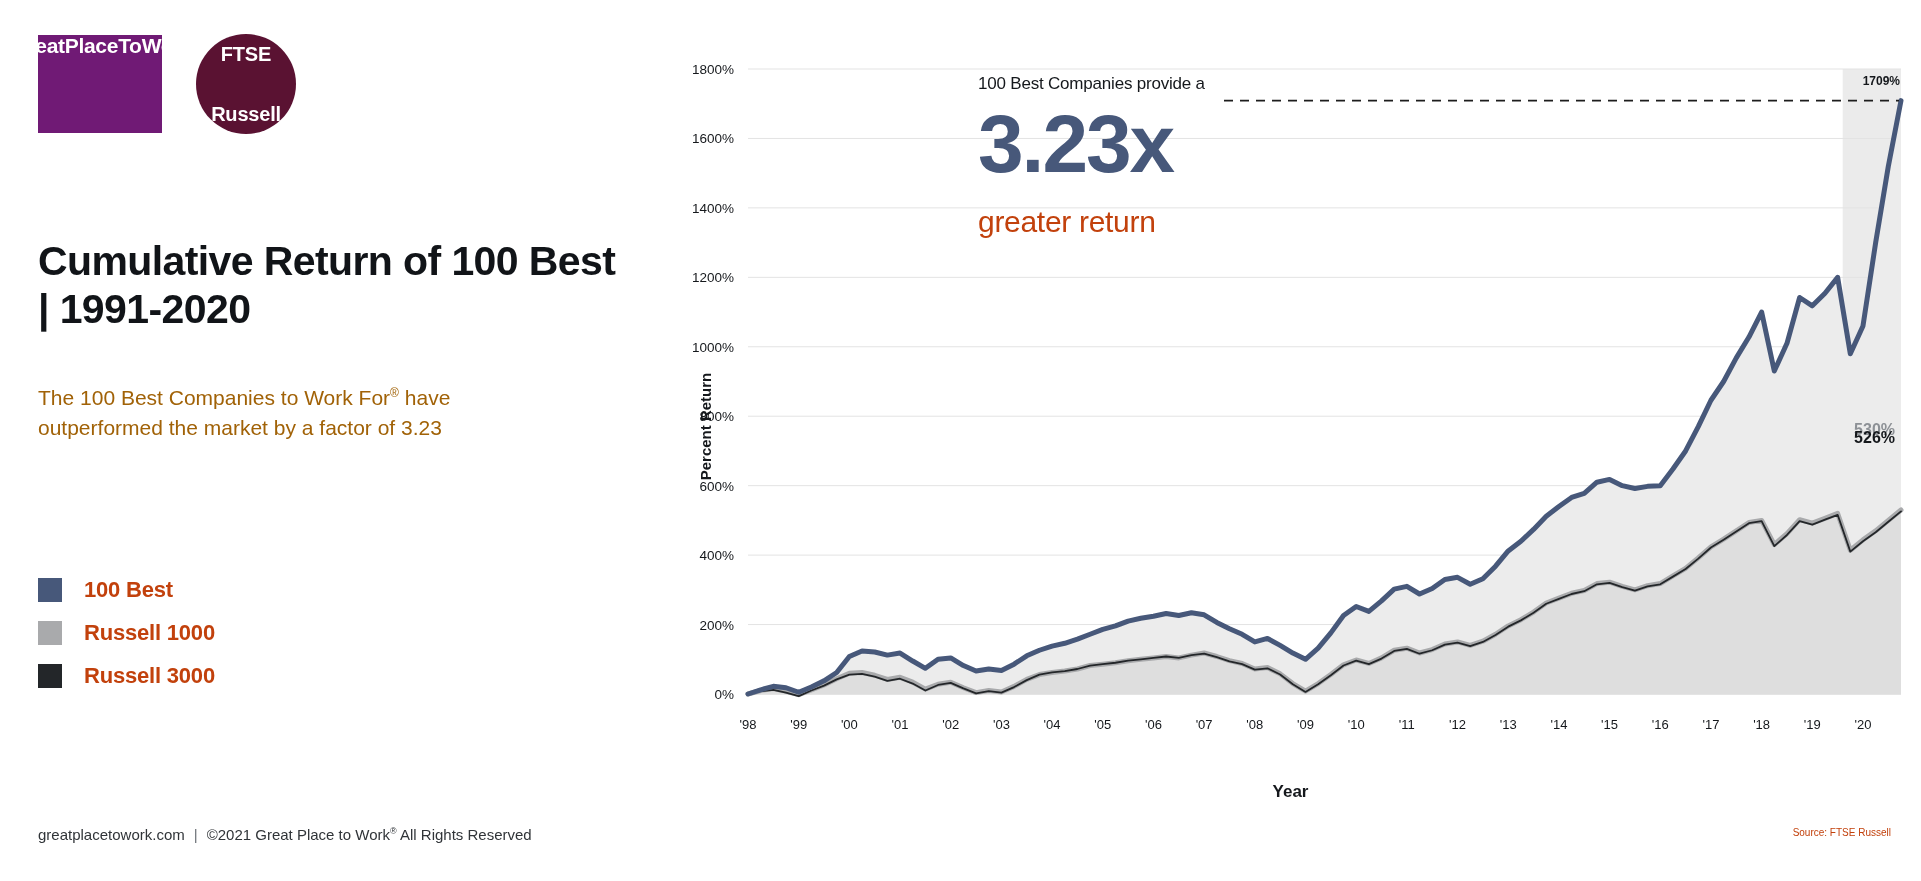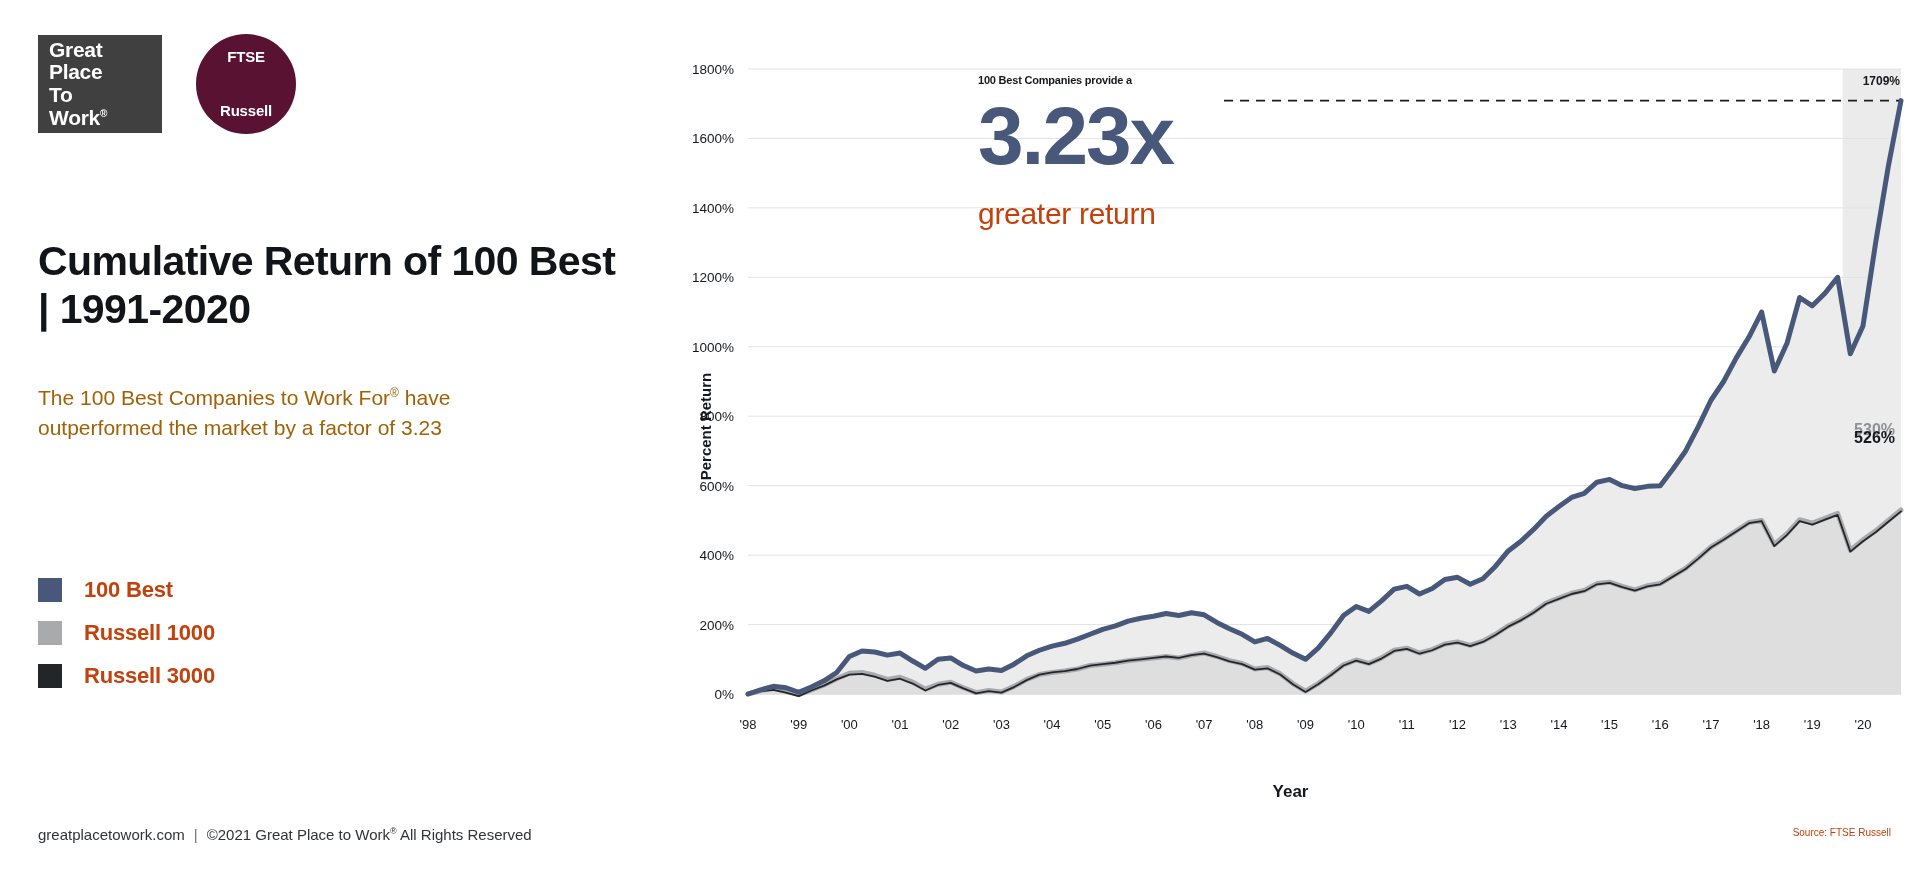--- a/index.html
+++ b/index.html
@@ -9,30 +9,30 @@
     font-family: "Liberation Sans", sans-serif;
     overflow: hidden;
   }
   .page { position: relative; width: 1921px; height: 881px; background:#fff; }
 
   
   .left-panel { position: absolute; left: 0; top: 0; width: 660px; height: 881px; }
 
   .logos { position: absolute; left: 38px; top: 34px; display: flex; align-items: center; gap: 34px; }
   .gptw-logo {
-    width: 124px; height: 98px; background: #404040;
-    color: #fff; display: flex; flex-direction: column; justify-content: center;
+    width: 124px; height: 98px; background: #701a75;
+    color: #fff; display: flex; flex-direction: row; justify-content: center;
     padding-left: 11px;
     font-weight: bold; font-size: 21px; line-height: 1.08; letter-spacing: -0.3px;
   }
   .gptw-logo .reg { font-size: 10px; vertical-align: super; font-weight: bold; }
   .ftse-logo {
     width: 100px; height: 100px; border-radius: 50%; background: #5a1232;
     color: #fff; display: flex; flex-direction: column; align-items: center; justify-content: center;
-    font-weight: bold; font-size: 15px; line-height: 1.12; letter-spacing: -0.2px; gap: 37px;
+    font-weight: bold; font-size: 20px; line-height: 1.12; letter-spacing: -0.2px; gap: 37px;
   }
 
   .headline {
     position: absolute; left: 38px; top: 238px; width: 580px;
     font-size: 41px; font-weight: bold; line-height: 1.17; color: #111418;
     letter-spacing: -0.6px;
   }
   .subhead {
     position: absolute; left: 38px; top: 383px; width: 520px;
     font-size: 21px; line-height: 1.45; color: #a16207; font-weight: 400;
@@ -67,21 +67,21 @@
   .xlabel-text {
     position: absolute; left: 0; right: 0; top: 782px; text-align: center;
     font-size: 17px; font-weight: bold; color: #15181c;
   }
 
   .tick-y { font-size: 13.5px; fill: #15181c; text-anchor: end; font-family: "Liberation Sans", sans-serif; }
   .tick-x { font-size: 13px; fill: #15181c; text-anchor: middle; font-family: "Liberation Sans", sans-serif; }
 
   
   .callout { position: absolute; left: 318px; top: 74px; width: 620px; pointer-events: none; }
-  .callout-kicker { font-size: 11px; font-weight: bold; color: #15181c; letter-spacing: -0.2px; }
+  .callout-kicker { font-size: 17px; font-weight: normal; color: #15181c; letter-spacing: -0.2px; }
   .callout-big {
     font-size: 82px; font-weight: bold; color: #47587a;
     line-height: 0.92; margin-top: 12px; letter-spacing: -2px;
   }
   .callout-sub { font-size: 30px; color: #c2410c; margin-top: 24px; letter-spacing: -0.3px; }
 
   .peak-label {
     position: absolute; right: 21px; top: 74px;
     font-size: 12px; font-weight: bold; color: #15181c;
   }

